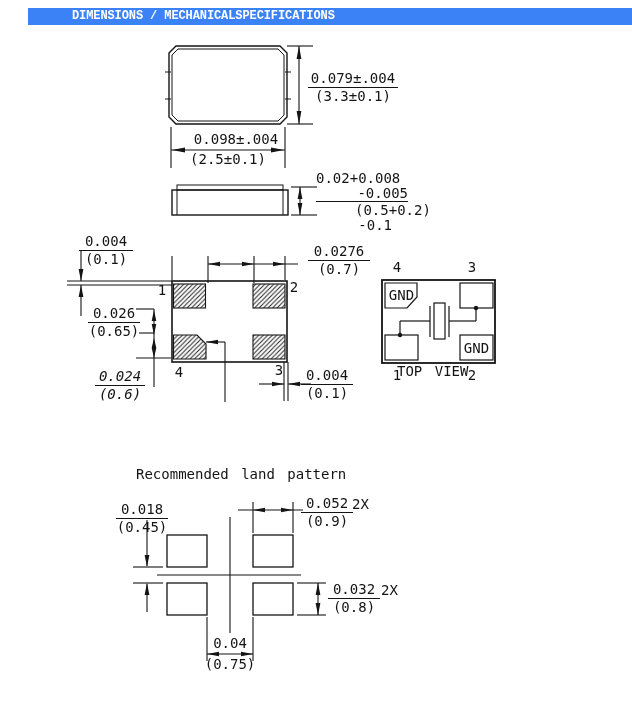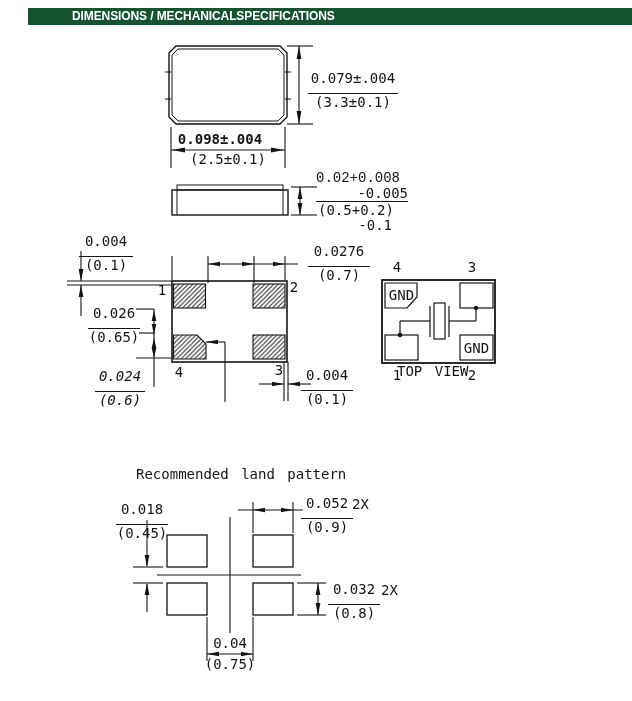--- a/index.html
+++ b/index.html
@@ -1,27 +1,27 @@
 <!DOCTYPE html>
 <html><head>
 <meta charset="utf-8">
 <style>
   html,body{margin:0;padding:0;background:#fff;}
   #canvas{position:relative;width:632px;height:701px;background:#ffffff;overflow:hidden;
           font-family:"DejaVu Sans Mono",monospace;}
   #drawing{position:absolute;left:0;top:0;}
-  .hdr{position:absolute;left:28px;top:8px;width:604px;height:17px;background:#14532d;
-       color:#fff;font-family:Liberation Sans, sans-serif;font-weight:bold;font-size:12px;
+  .hdr{position:absolute;left:28px;top:8px;width:604px;height:17px;background:#3b82f6;
+       color:#fff;font-family:Liberation Mono, monospace;font-weight:bold;font-size:12px;
        line-height:17px;padding-left:44px;box-sizing:border-box;letter-spacing:-0.1px;}
   .t{position:absolute;font-family:"DejaVu Sans Mono",monospace;font-size:14px;line-height:15px;
      color:#141414;white-space:nowrap;}
   .ctr{text-align:center;}
   .stack{position:absolute;font-family:"DejaVu Sans Mono",monospace;font-size:14px;line-height:15px;
          color:#141414;text-align:center;}
-  .stack .num{display:block;border-bottom:1.4px solid #141414;padding:0 1px 7px 1px;white-space:nowrap;}
+  .stack .num{display:block;border-bottom:1.4px solid #141414;padding:0 1px 1px 1px;white-space:nowrap;}
   .stack .mm{display:block;padding-top:1px;white-space:nowrap;}
   .blk{display:block;white-space:nowrap;}
   .wsp{word-spacing:4px;}
 </style>
 </head>
 <body>
 
 <div id="canvas">
 
   <div class="hdr">
@@ -165,29 +165,29 @@
       <line x1="207" y1="654" x2="253" y2="654"></line>
       <polygon points="207,654 219,651.8 219,656.2" fill="#141414" stroke="none"></polygon>
       <polygon points="253,654 241,651.8 241,656.2" fill="#141414" stroke="none"></polygon>
     </g>
   </svg>
 
   <div class="stack" style="left:308px;top:71px;width:90px;">
     <span class="num">0.079±.004</span>
     <span class="mm">(3.3±0.1)</span>
   </div>
-  <span class="t ctr" style="left:176px;top:132px;width:88px;font-weight:bold;">0.098±.004</span>
+  <span class="t ctr" style="left:192px;top:132px;width:88px;">0.098±.004</span>
   <span class="t ctr" style="left:188px;top:152px;width:80px;">(2.5±0.1)</span>
 
   <div class="stack" style="left:316px;top:171px;width:92px;">
     <span class="num" style="padding:0;">
-      <span class="blk" style="text-align:left;font-family:Liberation Mono, monospace;">0.02+0.008</span>
+      <span class="blk" style="text-align:left;">0.02+0.008</span>
       <span class="blk" style="text-align:right;">-0.005</span>
     </span>
-    <span class="blk" style="text-align:left;padding:1px 0 0 2px;">(0.5+0.2)</span>
+    <span class="blk" style="text-align:left;padding:1px 0 0 2px;margin-left:37px;">(0.5+0.2)</span>
     <span class="blk" style="text-align:right;padding-right:16px;">-0.1</span>
   </div>
 
   <div class="stack" style="left:79px;top:234px;width:54px;">
     <span class="num">0.004</span>
     <span class="mm">(0.1)</span>
   </div>
   <div class="stack" style="left:296px;top:244px;width:62px;margin-left:12px;">
     <span class="num">0.0276</span>
     <span class="mm">(0.7)</span>

